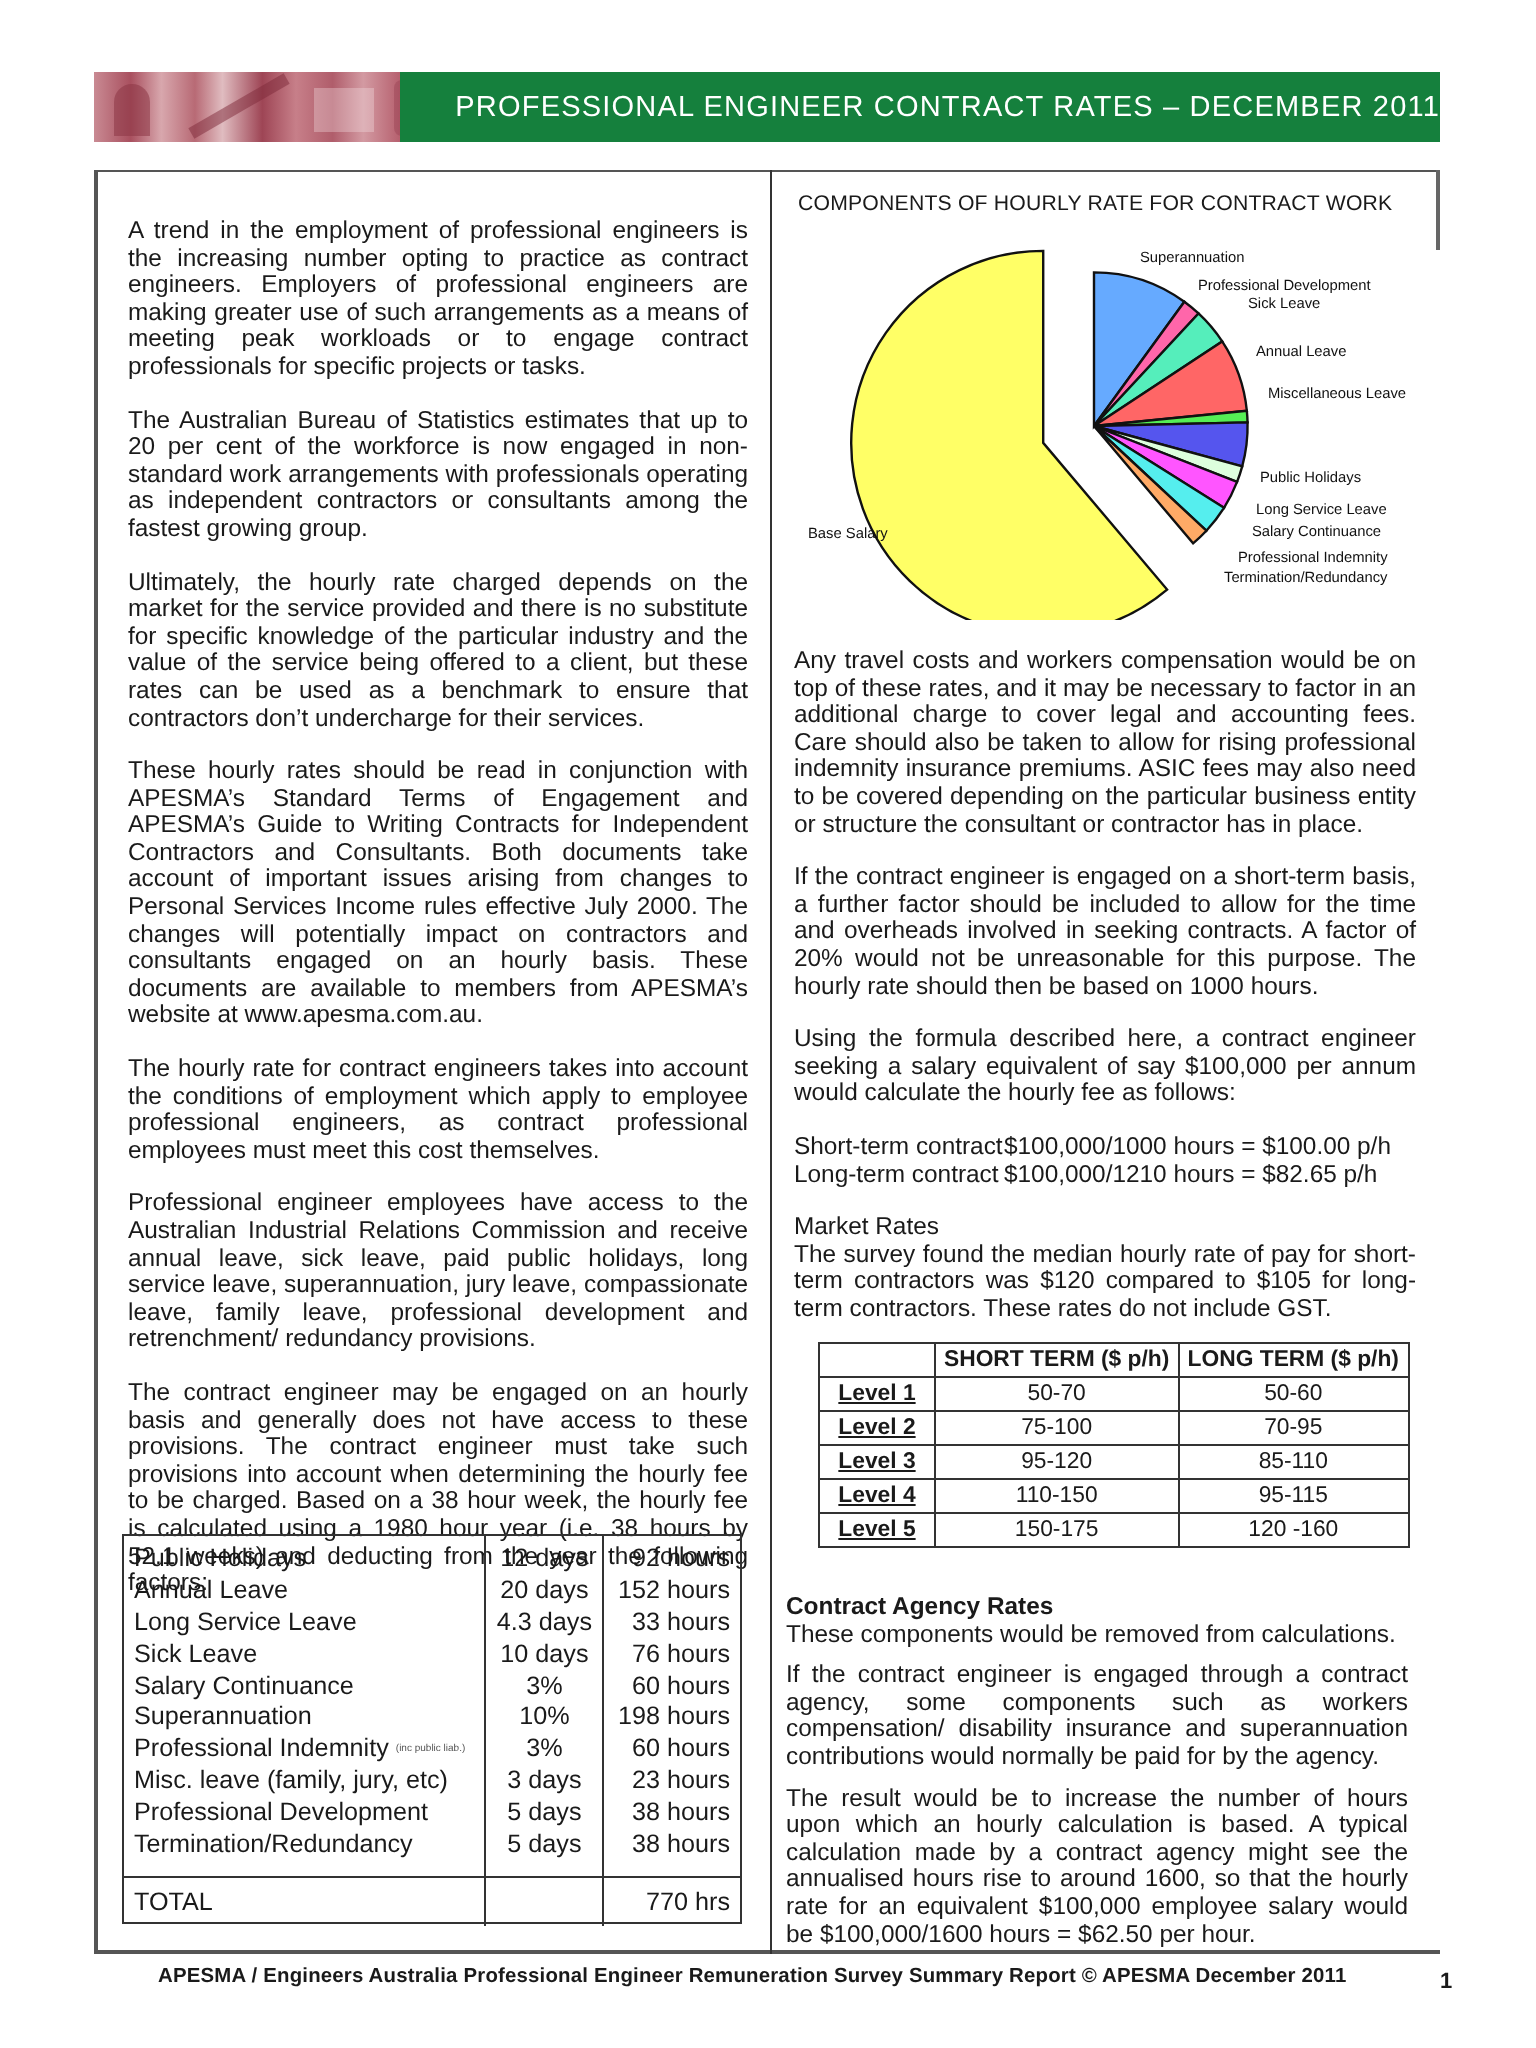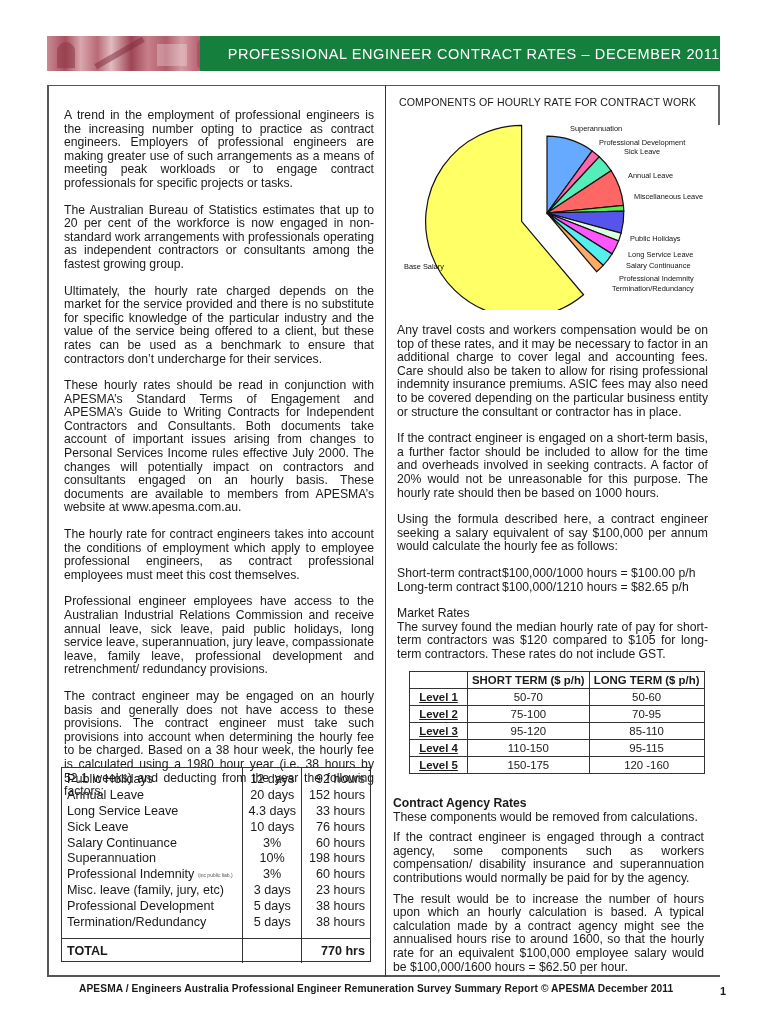--- a/index.html
+++ b/index.html
@@ -28,21 +28,21 @@
   .left { left:64px; top:97px; width:310px;margin-top:12px; }
   .right { left:397px; top:324px; width:311px; }
 
   
   .factors { position:absolute; left:61px; top:767px; width:310px; height:195px; border:1.2px solid #333; box-sizing:border-box; font-size:12.6px; }
   .factors table { border-collapse:collapse; width:100%; }
   .factors td { padding:0 5px; height:15.9px; white-space:nowrap; }
   .factors td.c2 { text-align:center; border-left:1.2px solid #333; width:46px; }
   .factors td.c3 { text-align:right; border-left:1.2px solid #333; width:58px;margin-left:48px; }
   .factors tr.spacer td { height:8px; }
-  .factors tr.total td { border-top:1.2px solid #333; height:24px; font-weight:bold; }
+  .factors tr.total td { border-top:1.2px solid #333; height:24px; font-weight:normal; }
   .factors tr.first td { padding-top:3px; }
   .tiny { font-size:5px; color:#555; vertical-align:middle; }
 
   
   .rates { position:absolute; left:409px; top:671px; border-collapse:collapse; font-size:11.4px;padding-left:27px; }
   .rates td, .rates th { border:1.2px solid #333; height:16px; padding:0 4px; text-align:center; white-space:nowrap; }
   .rates th { font-weight:bold; }
   .rates td.lvl { text-align:center; font-weight:bold; width:49px;text-decoration:underline; }
   .rates .c1 { width:106px; } .rates .c2 { width:106px;margin-left:20px; }
 

